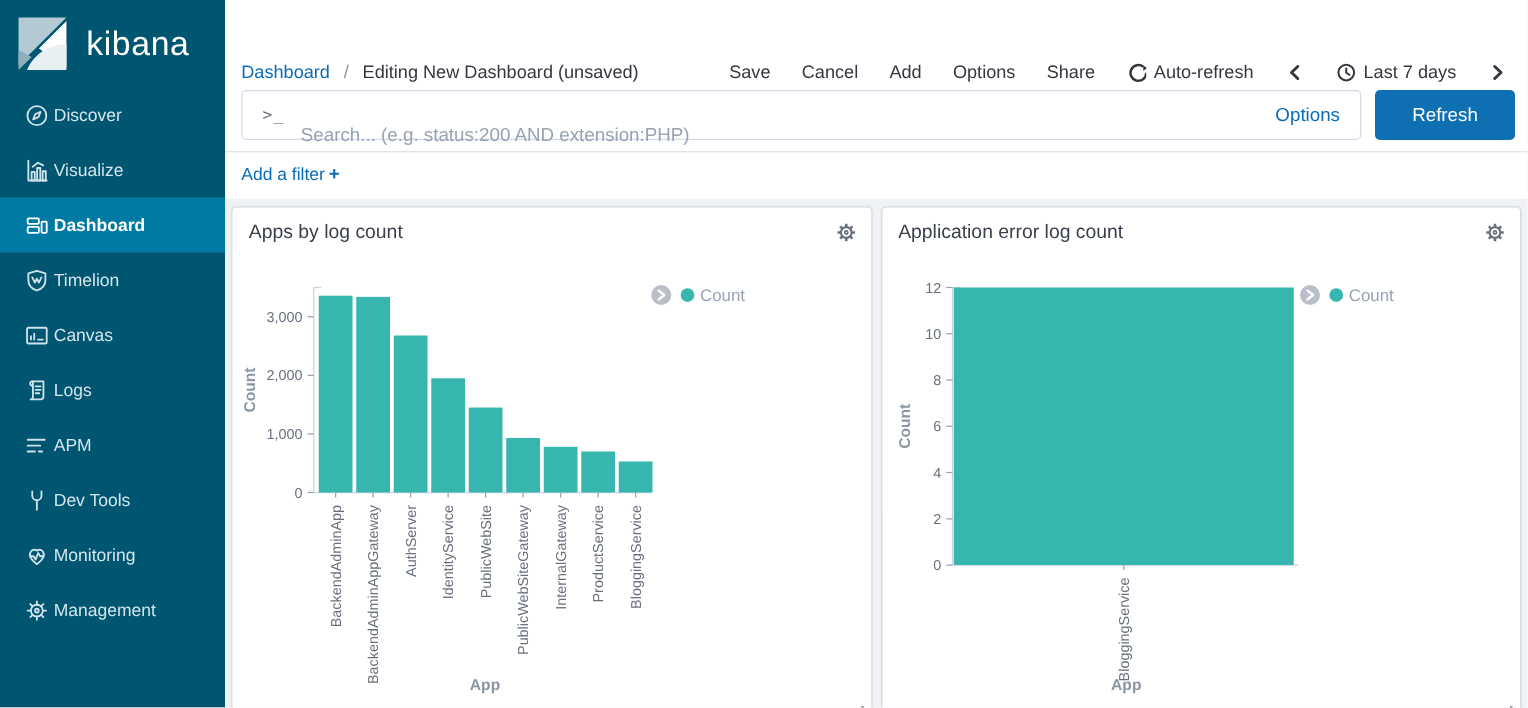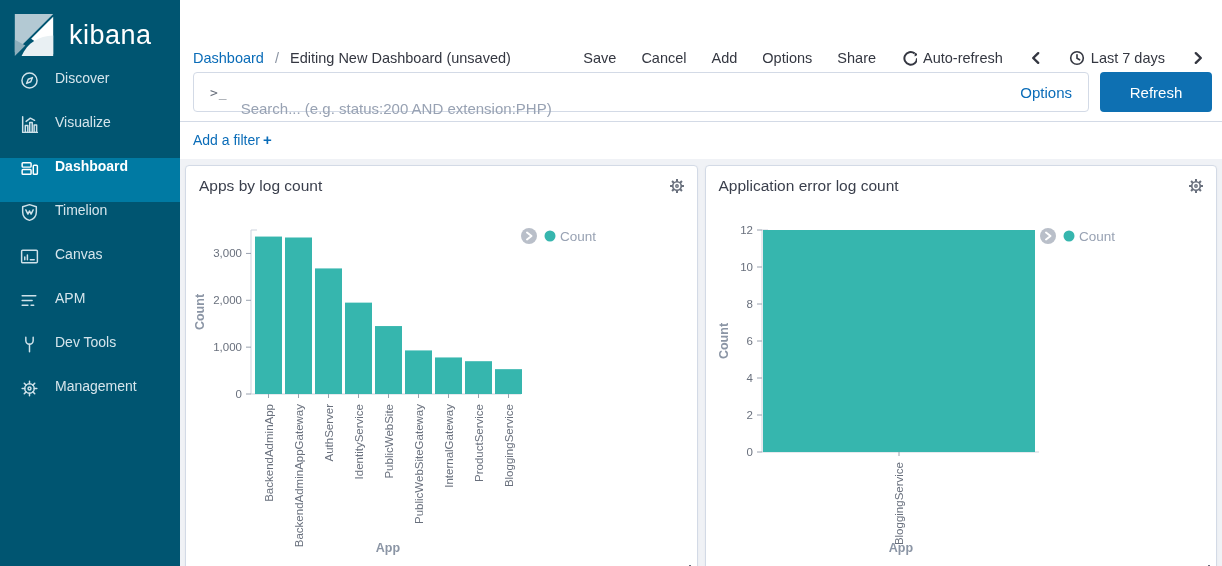--- a/index.html
+++ b/index.html
@@ -6,21 +6,21 @@
   html,body { width:1222px; height:566px; overflow:hidden; }
   body { font-family:"Liberation Sans", sans-serif; background:#fff; }
   .app { display:flex; width:1222px; height:566px; }
 
   
   .sidebar { width:180px; flex-shrink:0; background:#005571; display:flex; flex-direction:column; }
   .logo { height:70px; display:flex; align-items:center; padding-left:11px; gap:12px; }
   .logo-mark { width:46px; height:46px; }
   .logo-text { font-size:27px; color:#ffffff; letter-spacing:0.5px; }
   .nav { display:flex; flex-direction:column; }
-  .nav-item { height:44px; display:flex; align-items:flex-start; padding-left:19px; gap:15px;
+  .nav-item { height:44px; display:flex; align-items:center; padding-left:19px; gap:3px;
               font-size:14px; color:#d5e5ec; cursor:pointer; }
   .nav-item.selected { background:#007aa3; color:#fff; font-weight:bold; }
   .nav-icon { width:21px; height:21px; display:flex; align-items:center; }
   .nav-icon svg { stroke:#cfe2ea; fill:none; stroke-width:1.4; stroke-linecap:round; stroke-linejoin:round; }
   .nav-item.selected .nav-icon svg { stroke:#ffffff; }
 
   
   .main { flex:1; display:flex; flex-direction:column; min-width:0; }
   .header { background:#fff; border-bottom:1px solid #d3dae6; }
   .topbar { height:29px; display:flex; align-items:center; justify-content:space-between;
@@ -126,33 +126,52 @@
           <svg viewBox="0 0 20 20">
               <rect x="2.5" y="4" width="15" height="12" rx="1"></rect>
               <path d="M5.5 13 V10.5 M8 13 V8.5 M10.8 13 H14.5"></path>
             </svg>
         </span>
         <span class="nav-label">Canvas</span>
       </div>
       <div class="nav-item">
         <span class="nav-icon">
           <svg viewBox="0 0 20 20">
+              <path d="M6.5 3 H15 V14.5 a2.2 2.2 0 0 1 -2.2 2.2 H5.2 a2 2 0 0 0 1.8 -2 V3 Z"></path>
+              <path d="M6.5 3 a1.6 1.6 0 0 0 0 3.2"></path>
+              <path d="M9 6.7 h3.8 M9 9.4 h3.8 M9 12 h2.8"></path>
+            </svg>
+        </span>
+        <span class="nav-label">Logs</span>
+      </div>
+      <div class="nav-item">
+        <span class="nav-icon">
+          <svg viewBox="0 0 20 20">
               <path d="M3 5.5 H16 M3 10 H12.5 M3 14.5 H8.5 M11.5 14.5 h2.5"></path>
             </svg>
         </span>
         <span class="nav-label">APM</span>
       </div>
       <div class="nav-item">
         <span class="nav-icon">
           <svg viewBox="0 0 20 20">
               <path d="M6.5 3 v3.2 a3.5 3.5 0 0 0 7 0 V3"></path>
               <path d="M10 9.7 V17"></path>
             </svg>
         </span>
         <span class="nav-label">Dev Tools</span>
+      </div>
+      <div class="nav-item">
+        <span class="nav-icon">
+          <svg viewBox="0 0 20 20">
+              <path d="M10 16.5 C5 13 3.5 9.5 5.5 6.8 A3.6 3.6 0 0 1 10 6.2 A3.6 3.6 0 0 1 14.5 6.8 C16.5 9.5 15 13 10 16.5 Z"></path>
+              <path d="M5.2 10.5 h2.3 l1.5 2.5 2 -5 1.5 2.5 h2.3"></path>
+            </svg>
+        </span>
+        <span class="nav-label">Monitoring</span>
       </div>
       <div class="nav-item">
         <span class="nav-icon">
           <svg viewBox="0 0 20 20">
               <circle cx="10" cy="10" r="4.5"></circle>
               <circle cx="10" cy="10" r="1.4"></circle>
               <path d="M14.5 10 H17 M13.2 13.2 L15 15 M10 14.5 V17 M6.8 13.2 L5 15 M5.5 10 H3 M6.8 6.8 L5 5 M10 5.5 V3 M13.2 6.8 L15 5"></path>
             </svg>
         </span>
         <span class="nav-label">Management</span>

